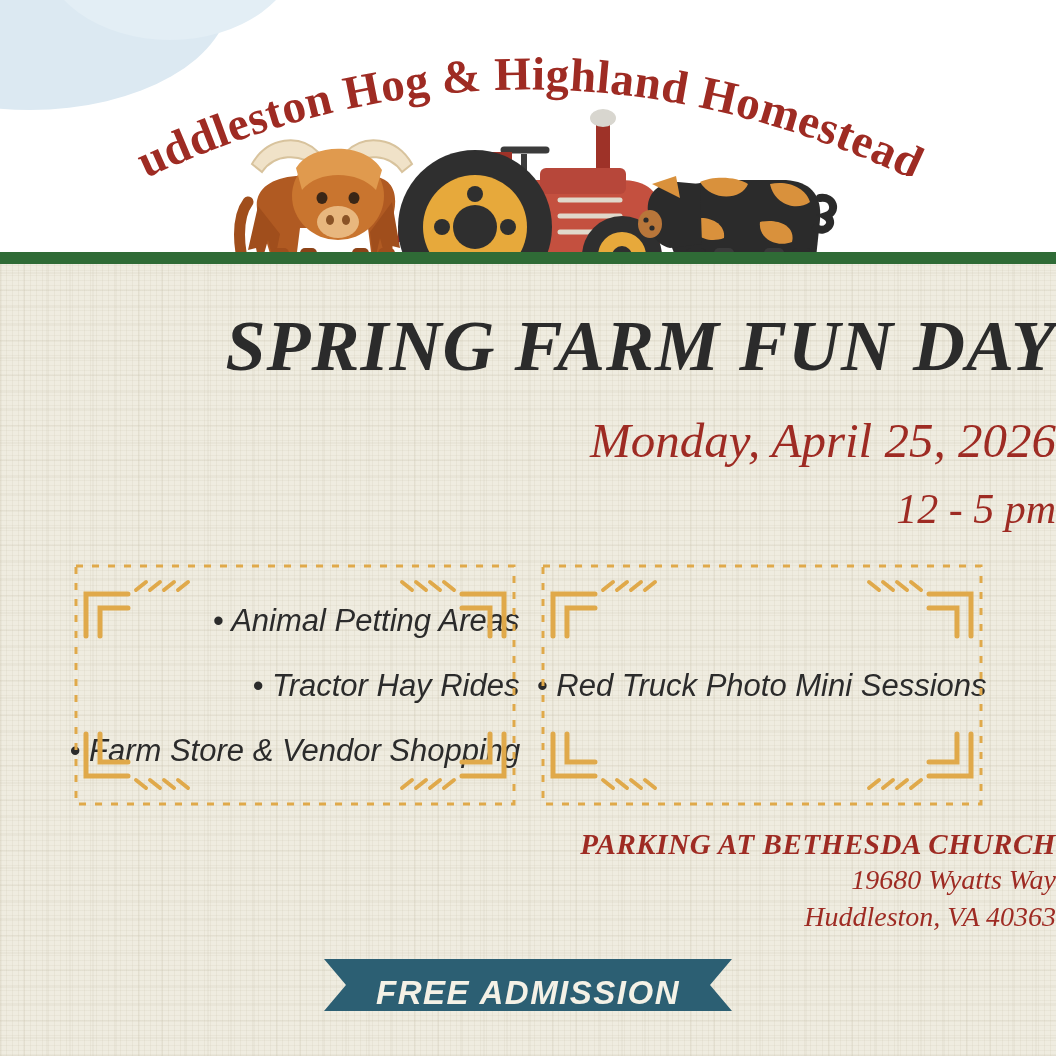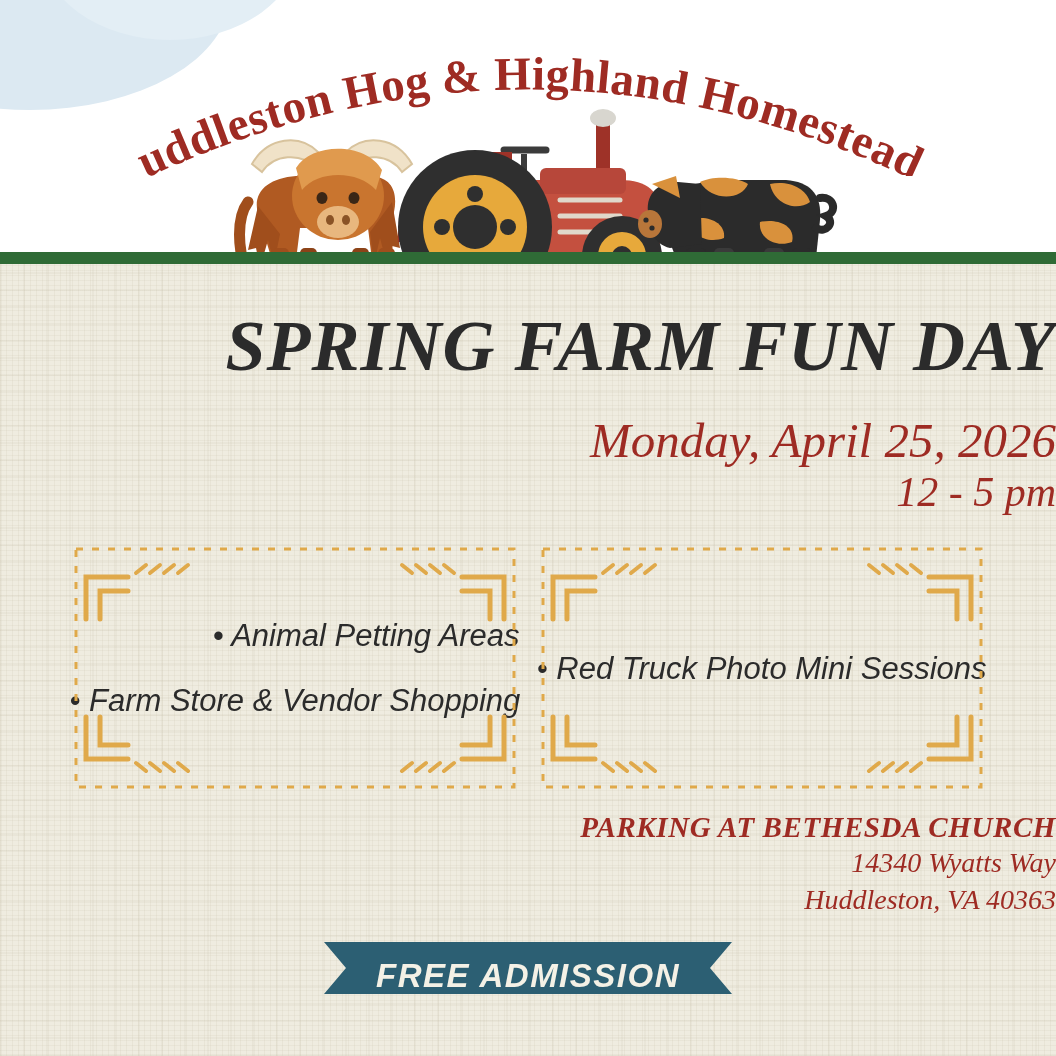--- a/index.html
+++ b/index.html
@@ -102,21 +102,21 @@
     font-size: 49px;
     color: #9e2b23;
     margin-top: 32px;
     line-height: 1.12;
   }
   .time-line {
     font-family: "Liberation Serif", serif;
     font-size: 42px;
     color: #9e2b23;
     line-height: 1.1;
-    margin-top: 0;
+    margin-top: 17px;
   }
 
   
   .boxes {
     display: flex;
     justify-content: center;
     gap: 17px;
     margin-top: 28px;
   }
   .feature-box {
@@ -325,20 +325,21 @@
           </g>
           <g stroke="#e0a94a" stroke-width="4" stroke-linecap="round">
             <path d="M66 30 l10 -8 M80 30 l10 -8 M94 30 l10 -8 M108 30 l10 -8"></path>
             <path d="M384 30 l-10 -8 M370 30 l-10 -8 M356 30 l-10 -8 M342 30 l-10 -8"></path>
             <path d="M66 220 l10 8 M80 220 l10 8 M94 220 l10 8 M108 220 l10 8"></path>
             <path d="M384 220 l-10 8 M370 220 l-10 8 M356 220 l-10 8 M342 220 l-10 8"></path>
           </g>
         </svg>
         <ul class="feature-list">
           <li><span class="dot">•</span> <span>Animal Petting Areas</span></li>
+          <li><span class="dot">•</span> <span>Tractor Hay Rides</span></li>
           <li><span class="dot">•</span> <span>Farm Store &amp; Vendor Shopping</span></li>
         </ul>
       </div>
 
       <div class="feature-box">
         <svg class="feature-frame" viewBox="0 0 450 250">
           <rect x="6" y="6" width="438" height="238" fill="none" stroke="#e0a94a" stroke-width="3" stroke-dasharray="7 9"></rect>
           <g stroke="#e0a94a" stroke-width="5" fill="none" stroke-linecap="round">
             <path d="M16 76 L16 34 L58 34"></path>
               <path d="M30 76 L30 48 L58 48"></path>
@@ -357,21 +358,21 @@
           </g>
         </svg>
         <ul class="feature-list">
           <li><span class="dot">•</span> <span>Red Truck Photo Mini Sessions</span></li>
         </ul>
       </div>
     </div>
 
     <div class="address">
       <div class="line1">PARKING AT BETHESDA CHURCH</div>
-      <div class="line2">14340 Wyatts Way</div>
+      <div class="line2">19680 Wyatts Way</div>
       <div class="line3">Huddleston, VA 40363</div>
     </div>
 
     <div class="ribbon-wrap">
       <div class="ribbon">
         <svg viewBox="0 0 408 52" width="408" height="52">
           <polygon points="0,0 408,0 386,26 408,52 0,52 22,26" fill="#2c5f73"></polygon>
         </svg>
         <div class="ribbon-label">FREE ADMISSION</div>
       </div>

